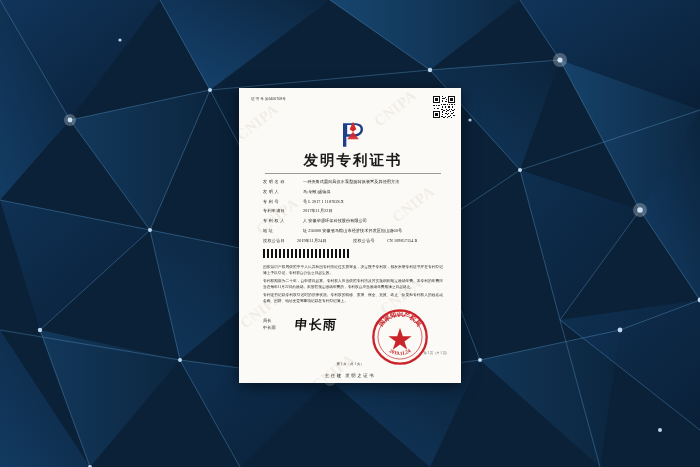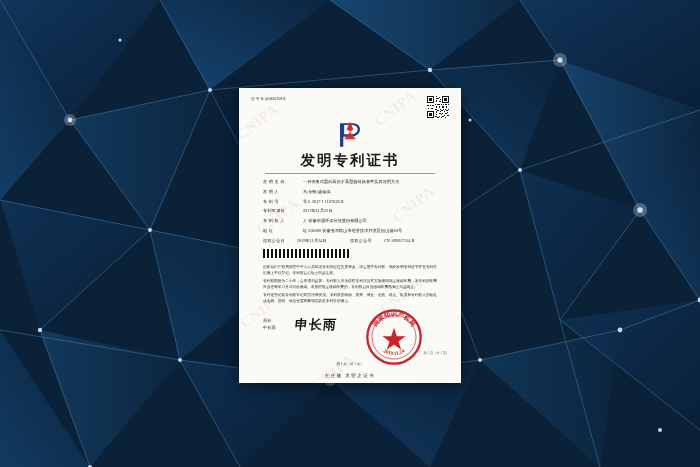--- a/index.html
+++ b/index.html
@@ -34,21 +34,21 @@
     top: 88px;
     width: 222px;
     height: 295px;
     background: #fbfaf7;
     box-shadow: 0 3px 14px rgba(0,0,0,.55);
     overflow: hidden;
   }
   .cert-inner {
     position: absolute;
     inset: 0;
-    padding: 9px 12px 0 12px;
+    padding: 9px 6px 0 12px;
     box-sizing: border-box;
   }
 
   
   .wm {
     position: absolute;
     inset: 0;
     pointer-events: none;
     overflow: hidden;
     opacity: .20;

